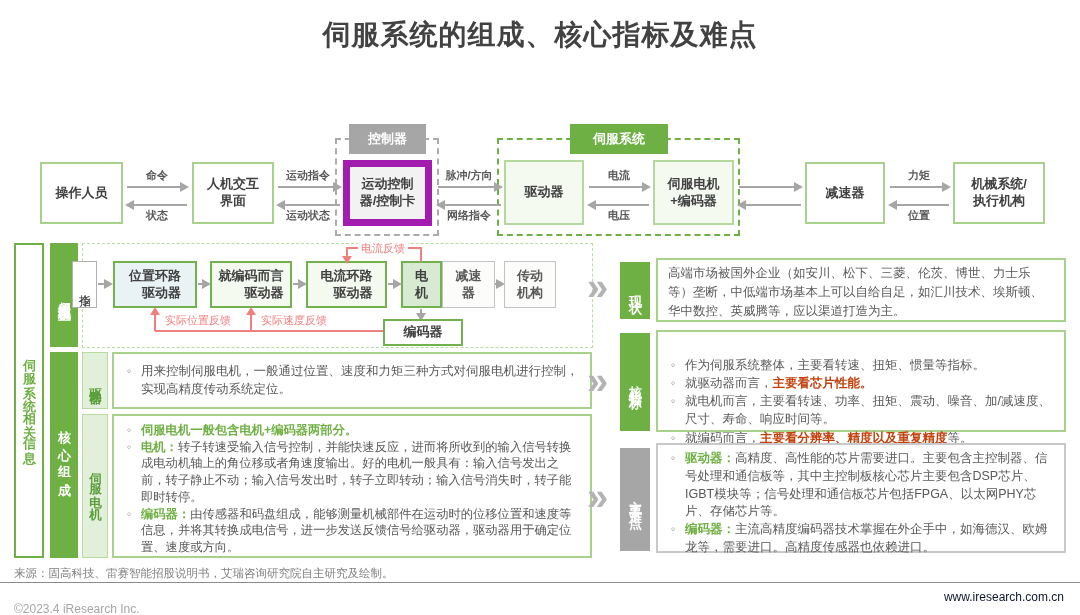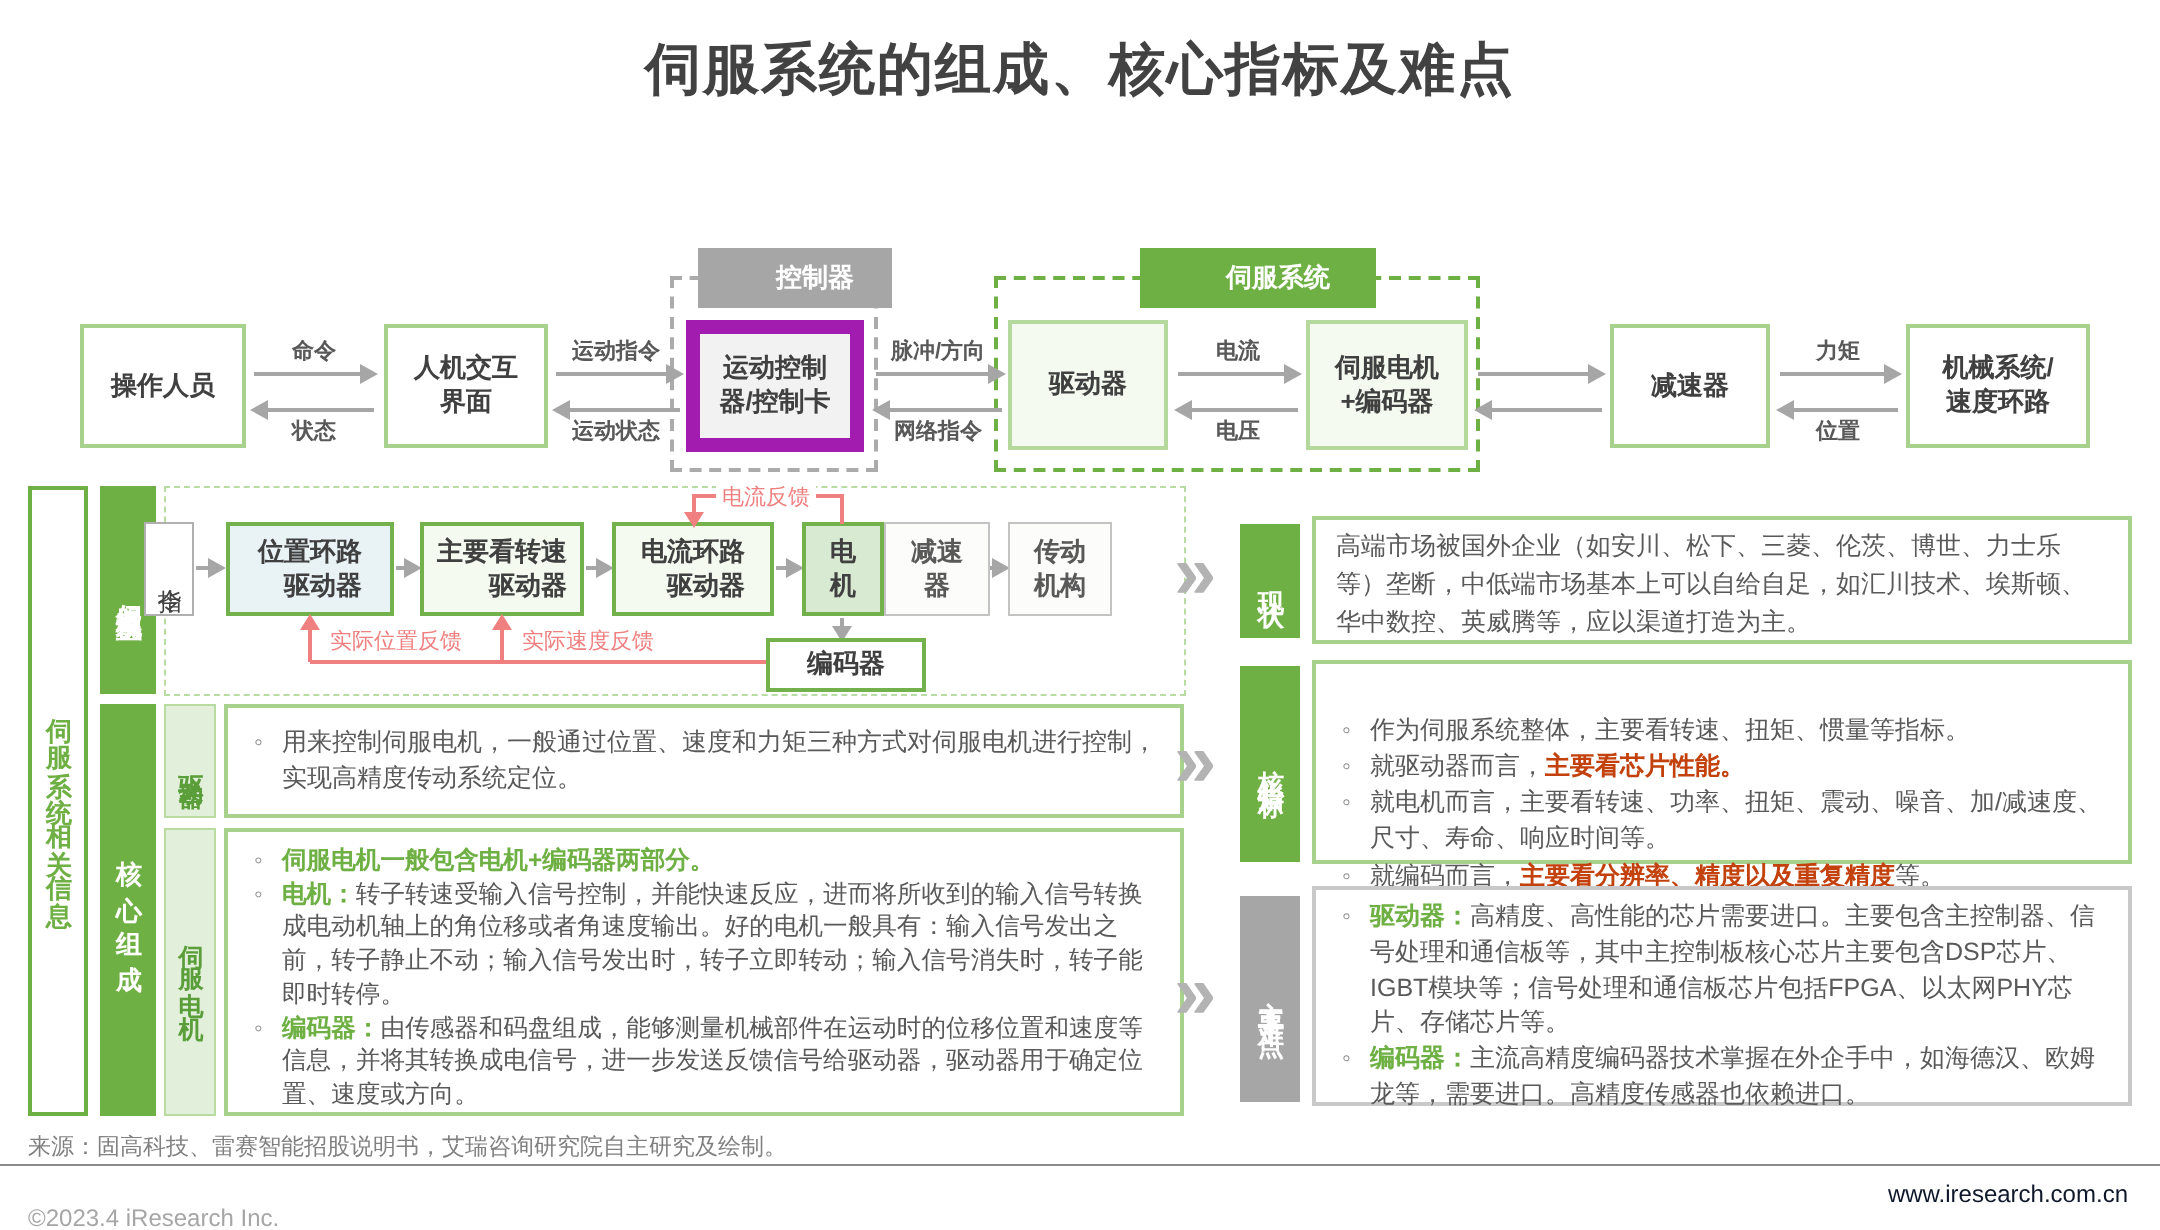--- a/index.html
+++ b/index.html
@@ -18,21 +18,21 @@
   .box.gborder { border-color:#72b14b;text-align:right; }
   .box.fill-blue  { background:#e9f3f6; }
   .box.fill-paleg { background:#f4faf0; }
   .box.fill-motor { background:#d9ead3; }
   .box.gray2 { border:1px solid #c3c3c3; background:#fcfcfa; color:#595959; }
 
   .group { position:absolute; border:2px dashed #ababab; box-sizing:border-box; }
   .group.green { border-color:#6fb044; }
   .group.lite  { border:1px dashed #b9dca2; }
   .tag { position:absolute; display:flex; align-items:center; justify-content:center;
-         color:#fff; font-weight:700; font-size:13px; background:#a6a6a6;padding-left:20px; }
+         color:#fff; font-weight:700; font-size:13px; background:#a6a6a6; }
   .tag.green { background:#6fb044; }
 
   
   .arr { position:absolute; height:2px; background:#a6a6a6; }
   .arr.r::after { content:""; position:absolute; right:-2px; top:-4px; width:0; height:0;
                   border-left:9px solid #a6a6a6; border-top:5px solid transparent; border-bottom:5px solid transparent; }
   .arr.l::before { content:""; position:absolute; left:-2px; top:-4px; width:0; height:0;
                   border-right:9px solid #a6a6a6; border-top:5px solid transparent; border-bottom:5px solid transparent; }
   .arr.v { width:2px; }
   .arr.v.down::after { content:""; position:absolute; bottom:-8px; left:-4px; width:0; height:0;
@@ -87,21 +87,21 @@
     <div class="box" style="left:40px;top:162px;width:83px;height:62px">操作人员</div>
     <div class="box" style="left:192px;top:162px;width:82px;height:62px">人机交互
 界面</div>
     <div class="box graybox" style="left:343px;top:160px;width:89px;height:66px">运动控制
 器/控制卡</div>
     <div class="box fill-lgreen" style="left:504px;top:160px;width:80px;height:65px">驱动器</div>
     <div class="box fill-lgreen" style="left:653px;top:160px;width:81px;height:65px">伺服电机
 +编码器</div>
     <div class="box" style="left:805px;top:162px;width:80px;height:62px">减速器</div>
     <div class="box" style="left:953px;top:162px;width:92px;height:62px">机械系统/
-速度环路</div>
+执行机构</div>
 
     <span class="flabel" style="left:157px;top:168px">命令</span>
     <div class="arr r" style="left:127px;top:186px;width:60px"></div>
     <div class="arr l" style="left:127px;top:204px;width:60px"></div>
     <span class="flabel" style="left:157px;top:208px">状态</span>
 
     <span class="flabel" style="left:308px;top:168px">运动指令</span>
     <div class="arr r" style="left:278px;top:186px;width:62px"></div>
     <div class="arr l" style="left:278px;top:204px;width:62px"></div>
     <span class="flabel" style="left:308px;top:208px">运动状态</span>
@@ -134,21 +134,21 @@
 
     <div>
       <div class="group lite" style="left:82px;top:243px;width:511px;height:105px"></div>
 
       <div class="vlabel" style="left:72px;top:261px;width:25px;height:47px;background:#fff;border:1px solid #b0b0b0;color:#404040;font-size:12px;font-weight:400">指令</div>
       <div class="arr r" style="left:98px;top:283px;width:13px"></div>
 
       <div class="box gborder fill-blue" style="left:113px;top:261px;width:84px;height:47px">位置环路
 驱动器</div>
       <div class="arr r" style="left:198px;top:283px;width:11px"></div>
-      <div class="box gborder fill-paleg" style="left:210px;top:261px;width:82px;height:47px">主要看转速
+      <div class="box gborder fill-paleg" style="left:210px;top:261px;width:82px;height:47px">就编码而言
 驱动器</div>
       <div class="arr r" style="left:293px;top:283px;width:12px"></div>
       <div class="box gborder fill-paleg" style="left:306px;top:261px;width:81px;height:47px">电流环路
 驱动器</div>
       <div class="arr r" style="left:388px;top:283px;width:12px"></div>
       <div class="box gborder fill-motor" style="left:401px;top:261px;width:41px;height:47px">电
 机</div>
       <div class="box gray2" style="left:442px;top:261px;width:53px;height:47px">减速
 器</div>
       <div class="arr r" style="left:495px;top:283px;width:8px"></div>

